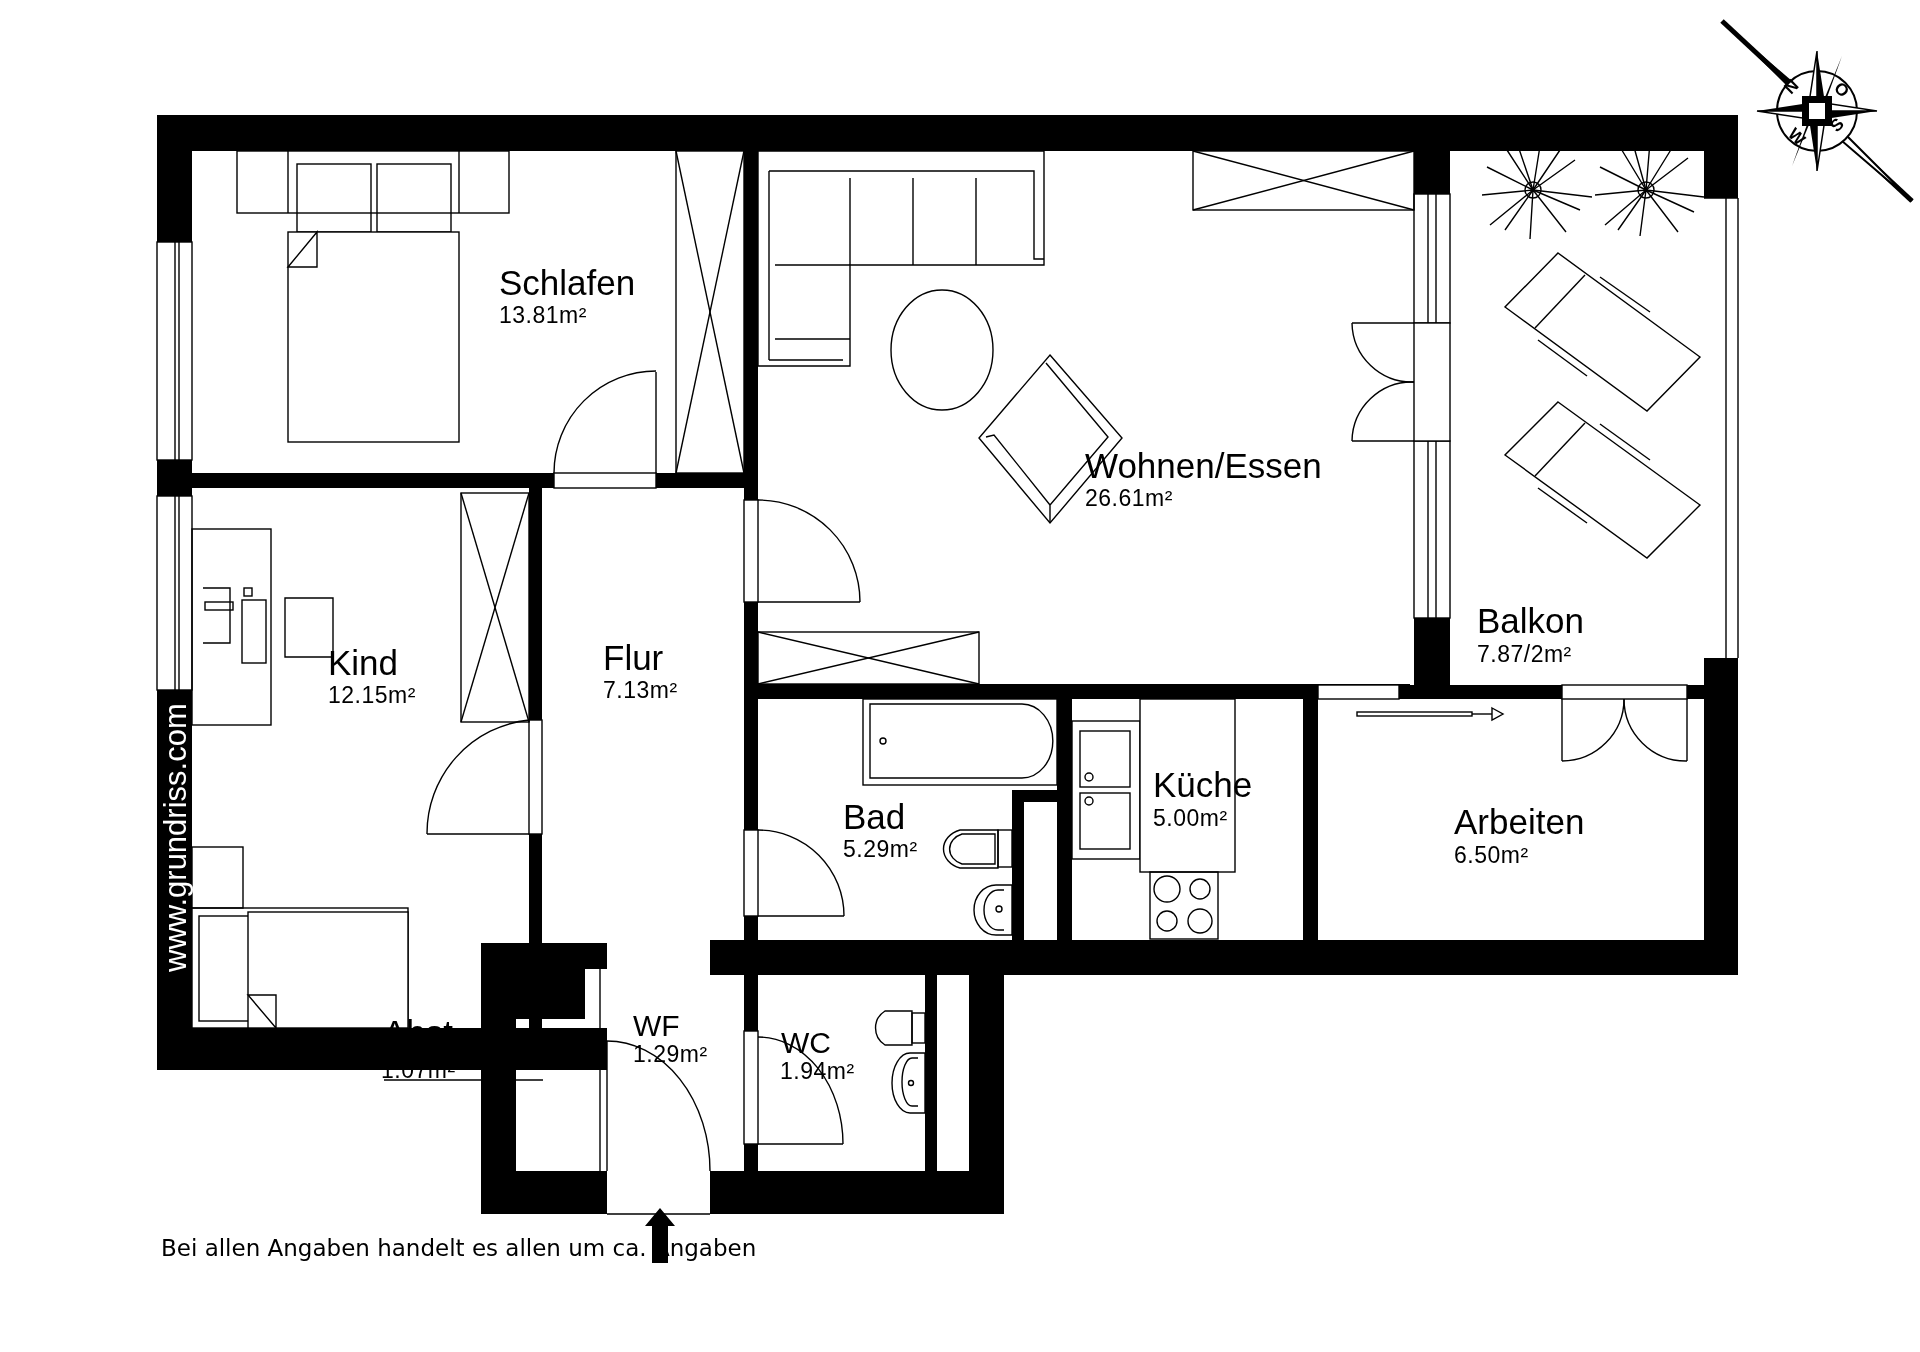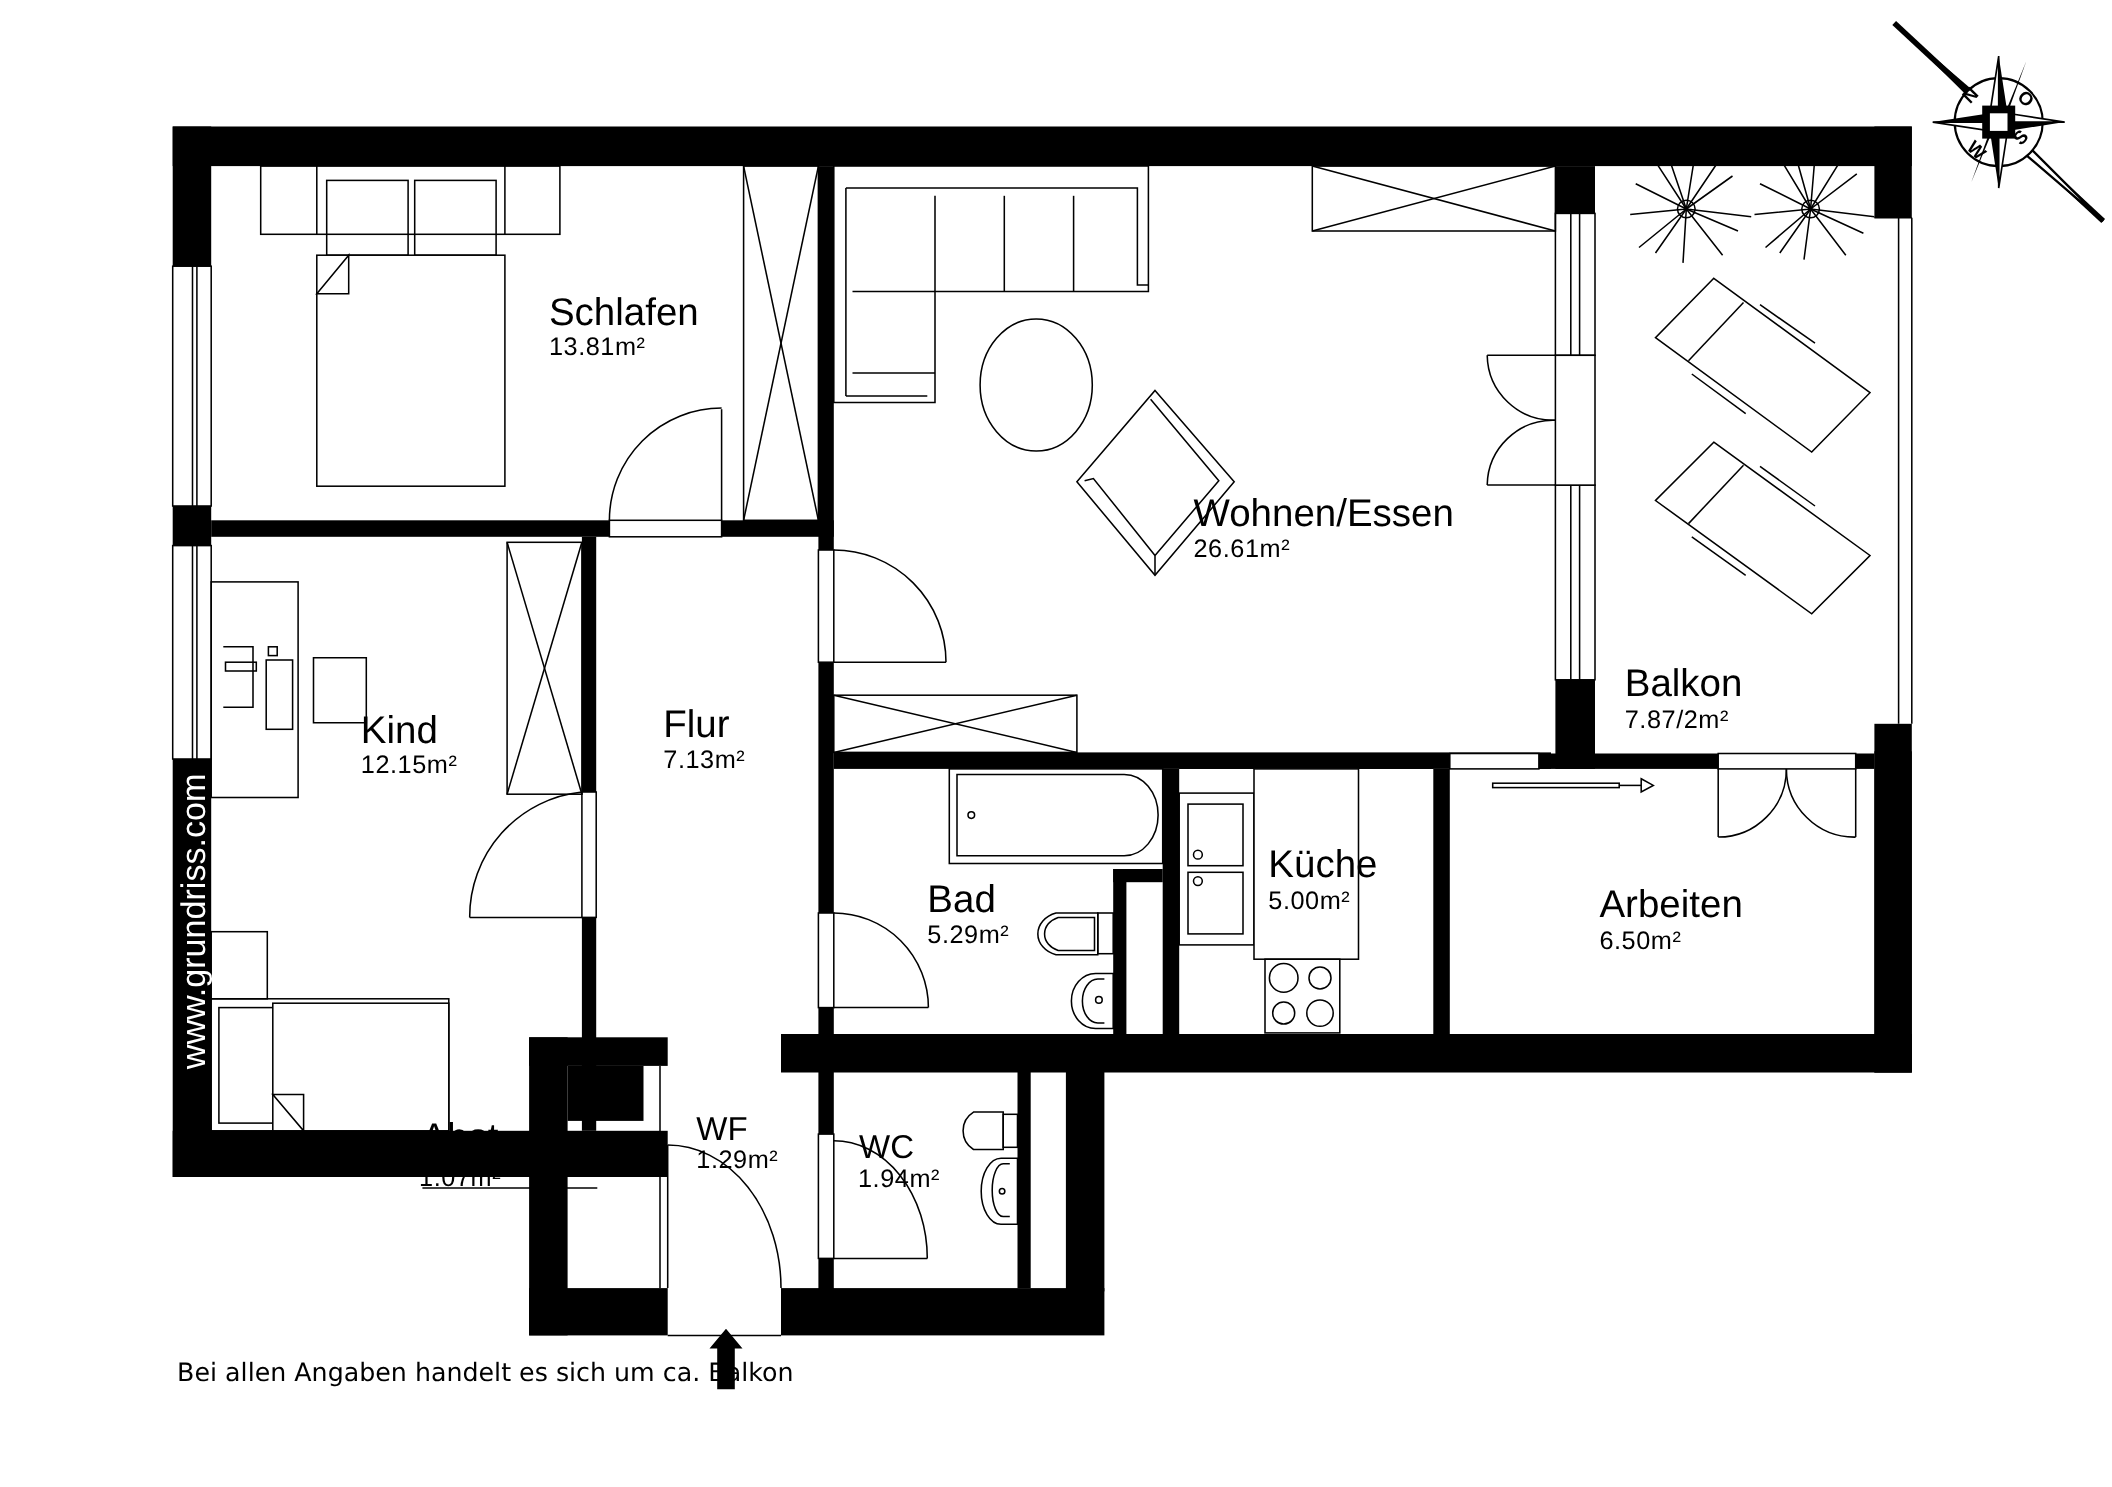--- a/index.html
+++ b/index.html
@@ -325,13 +325,13 @@
     <path d="M-25 55 L-8 8 L-4 4 Z" fill="#000"></path>
     <rect x="-15" y="-15" width="30" height="30" fill="#000"></rect>
     <rect x="-8" y="-8" width="16" height="16" fill="#fff"></rect>
     <text class="compass-letter" x="-26" y="-16" transform="rotate(-45,-26,-16)">N</text>
     <text class="compass-letter" x="16" y="-22" transform="rotate(45,16,-22)">O</text>
     <text class="compass-letter" x="20" y="22" transform="rotate(-45,20,22)">S</text>
     <text class="compass-letter" x="-30" y="24" transform="rotate(45,-30,24)">W</text>
   </g>
 </svg>
 
-<div class="disclaimer">Bei allen Angaben handelt es sich um ca. Balkon</div>
+<div class="disclaimer">Bei allen Angaben handelt es allen um ca. Angaben</div>
 
 </body></html>

